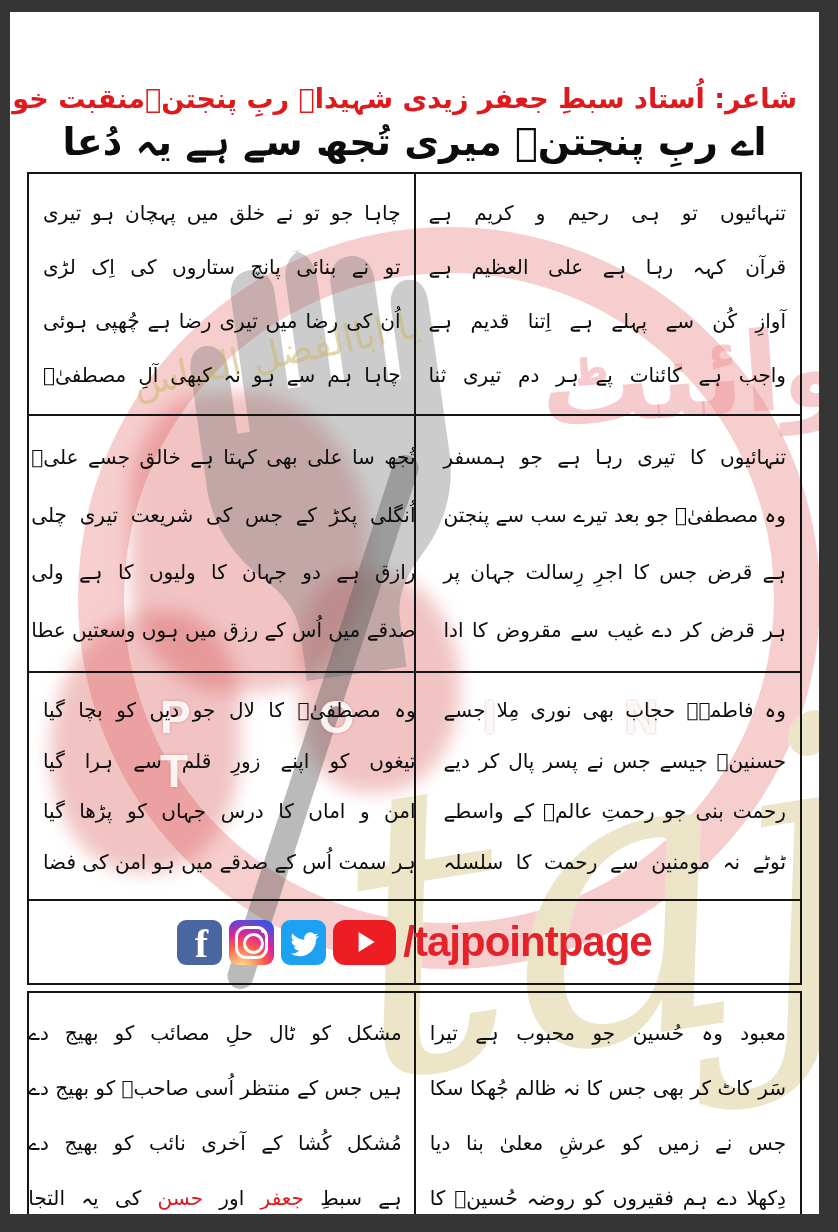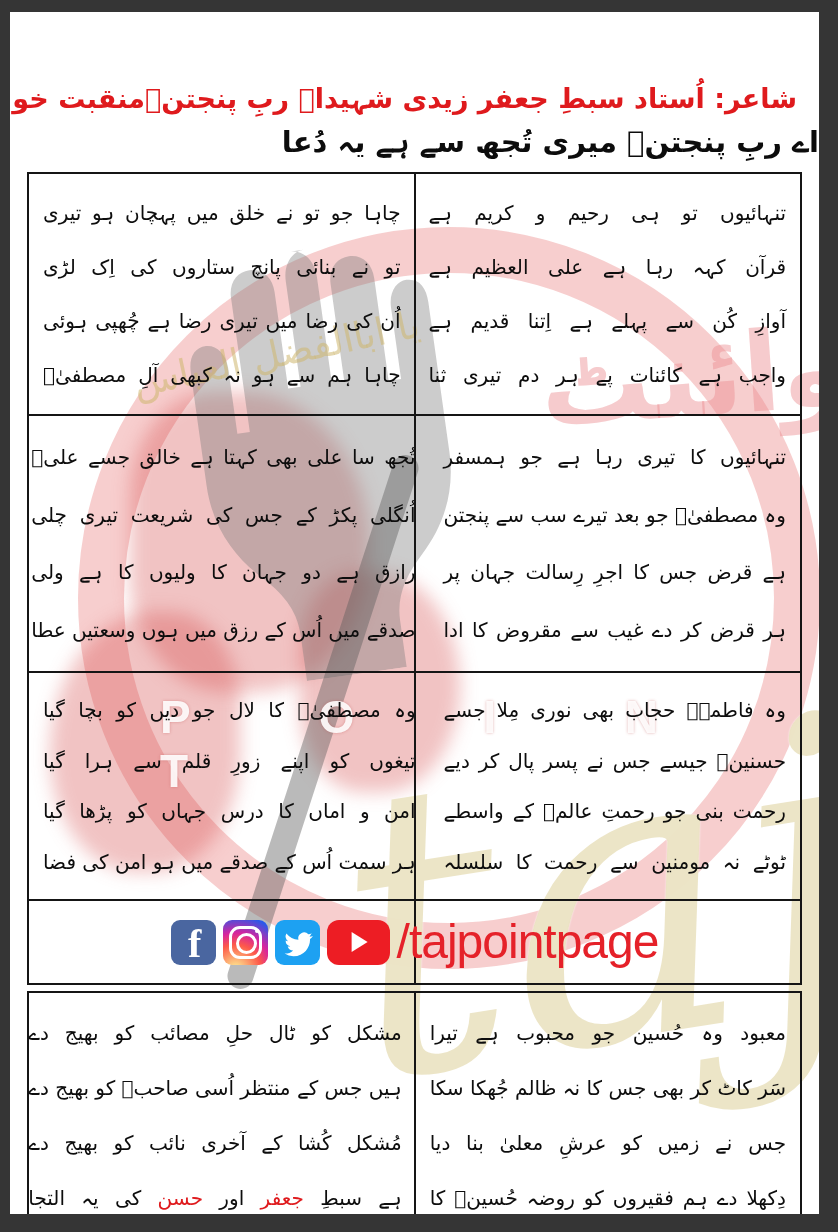--- a/index.html
+++ b/index.html
@@ -51,21 +51,21 @@
   }
   
   .content{position:relative;z-index:1;}
   .hdr{
     display:flex;justify-content:space-between;align-items:flex-end;
     direction:rtl;margin:44px 22px 0;height:58px;
     color:#df1a1d;font-size:27px;font-weight:bold;
   }
   .hdr span{white-space:nowrap;}
   .title-line{
-    color:#0c0c0c;font-size:29px;font-weight:bold;
+    text-align:center;color:#0c0c0c;font-size:38px;font-weight:bold;
     margin:4px 0 6px;height:48px;line-height:48px;direction:rtl;
   }
   .vtable{
     margin:0 17px;border:2px solid #151515;position:relative;background:transparent;
   }
   .vtable::after{
     content:'';position:absolute;left:50%;top:0;bottom:0;width:2px;margin-left:-1px;
     background:#151515;
   }
   .vrow{display:grid;grid-template-columns:1fr 1fr;direction:rtl;}
@@ -106,21 +106,21 @@
   .tw{background:#1da1f2;}
   .tw svg{position:absolute;inset:7px;}
   .yt{width:63px;height:45px;border-radius:12px;background:#ed1d24;position:relative;flex:0 0 auto;}
   .yt .tri{
     position:absolute;left:50%;top:50%;transform:translate(-40%,-50%);
     width:0;height:0;border-left:16px solid #fff;
     border-top:10px solid transparent;border-bottom:10px solid transparent;
   }
   .handle{
     color:#e52129;font-family:"Liberation Sans",sans-serif;
-    font-weight:normal;font-size:48px;letter-spacing:-1px;line-height:1;text-align:right;
+    font-weight:bold;font-size:42px;letter-spacing:-1px;line-height:1;text-align:right;
   }
 </style>
 </head>
 <body>
 
 <div class="page">
 
   <div class="wm">
     <div class="wm-ring"></div>
     <div class="wm-blob b1"></div>

